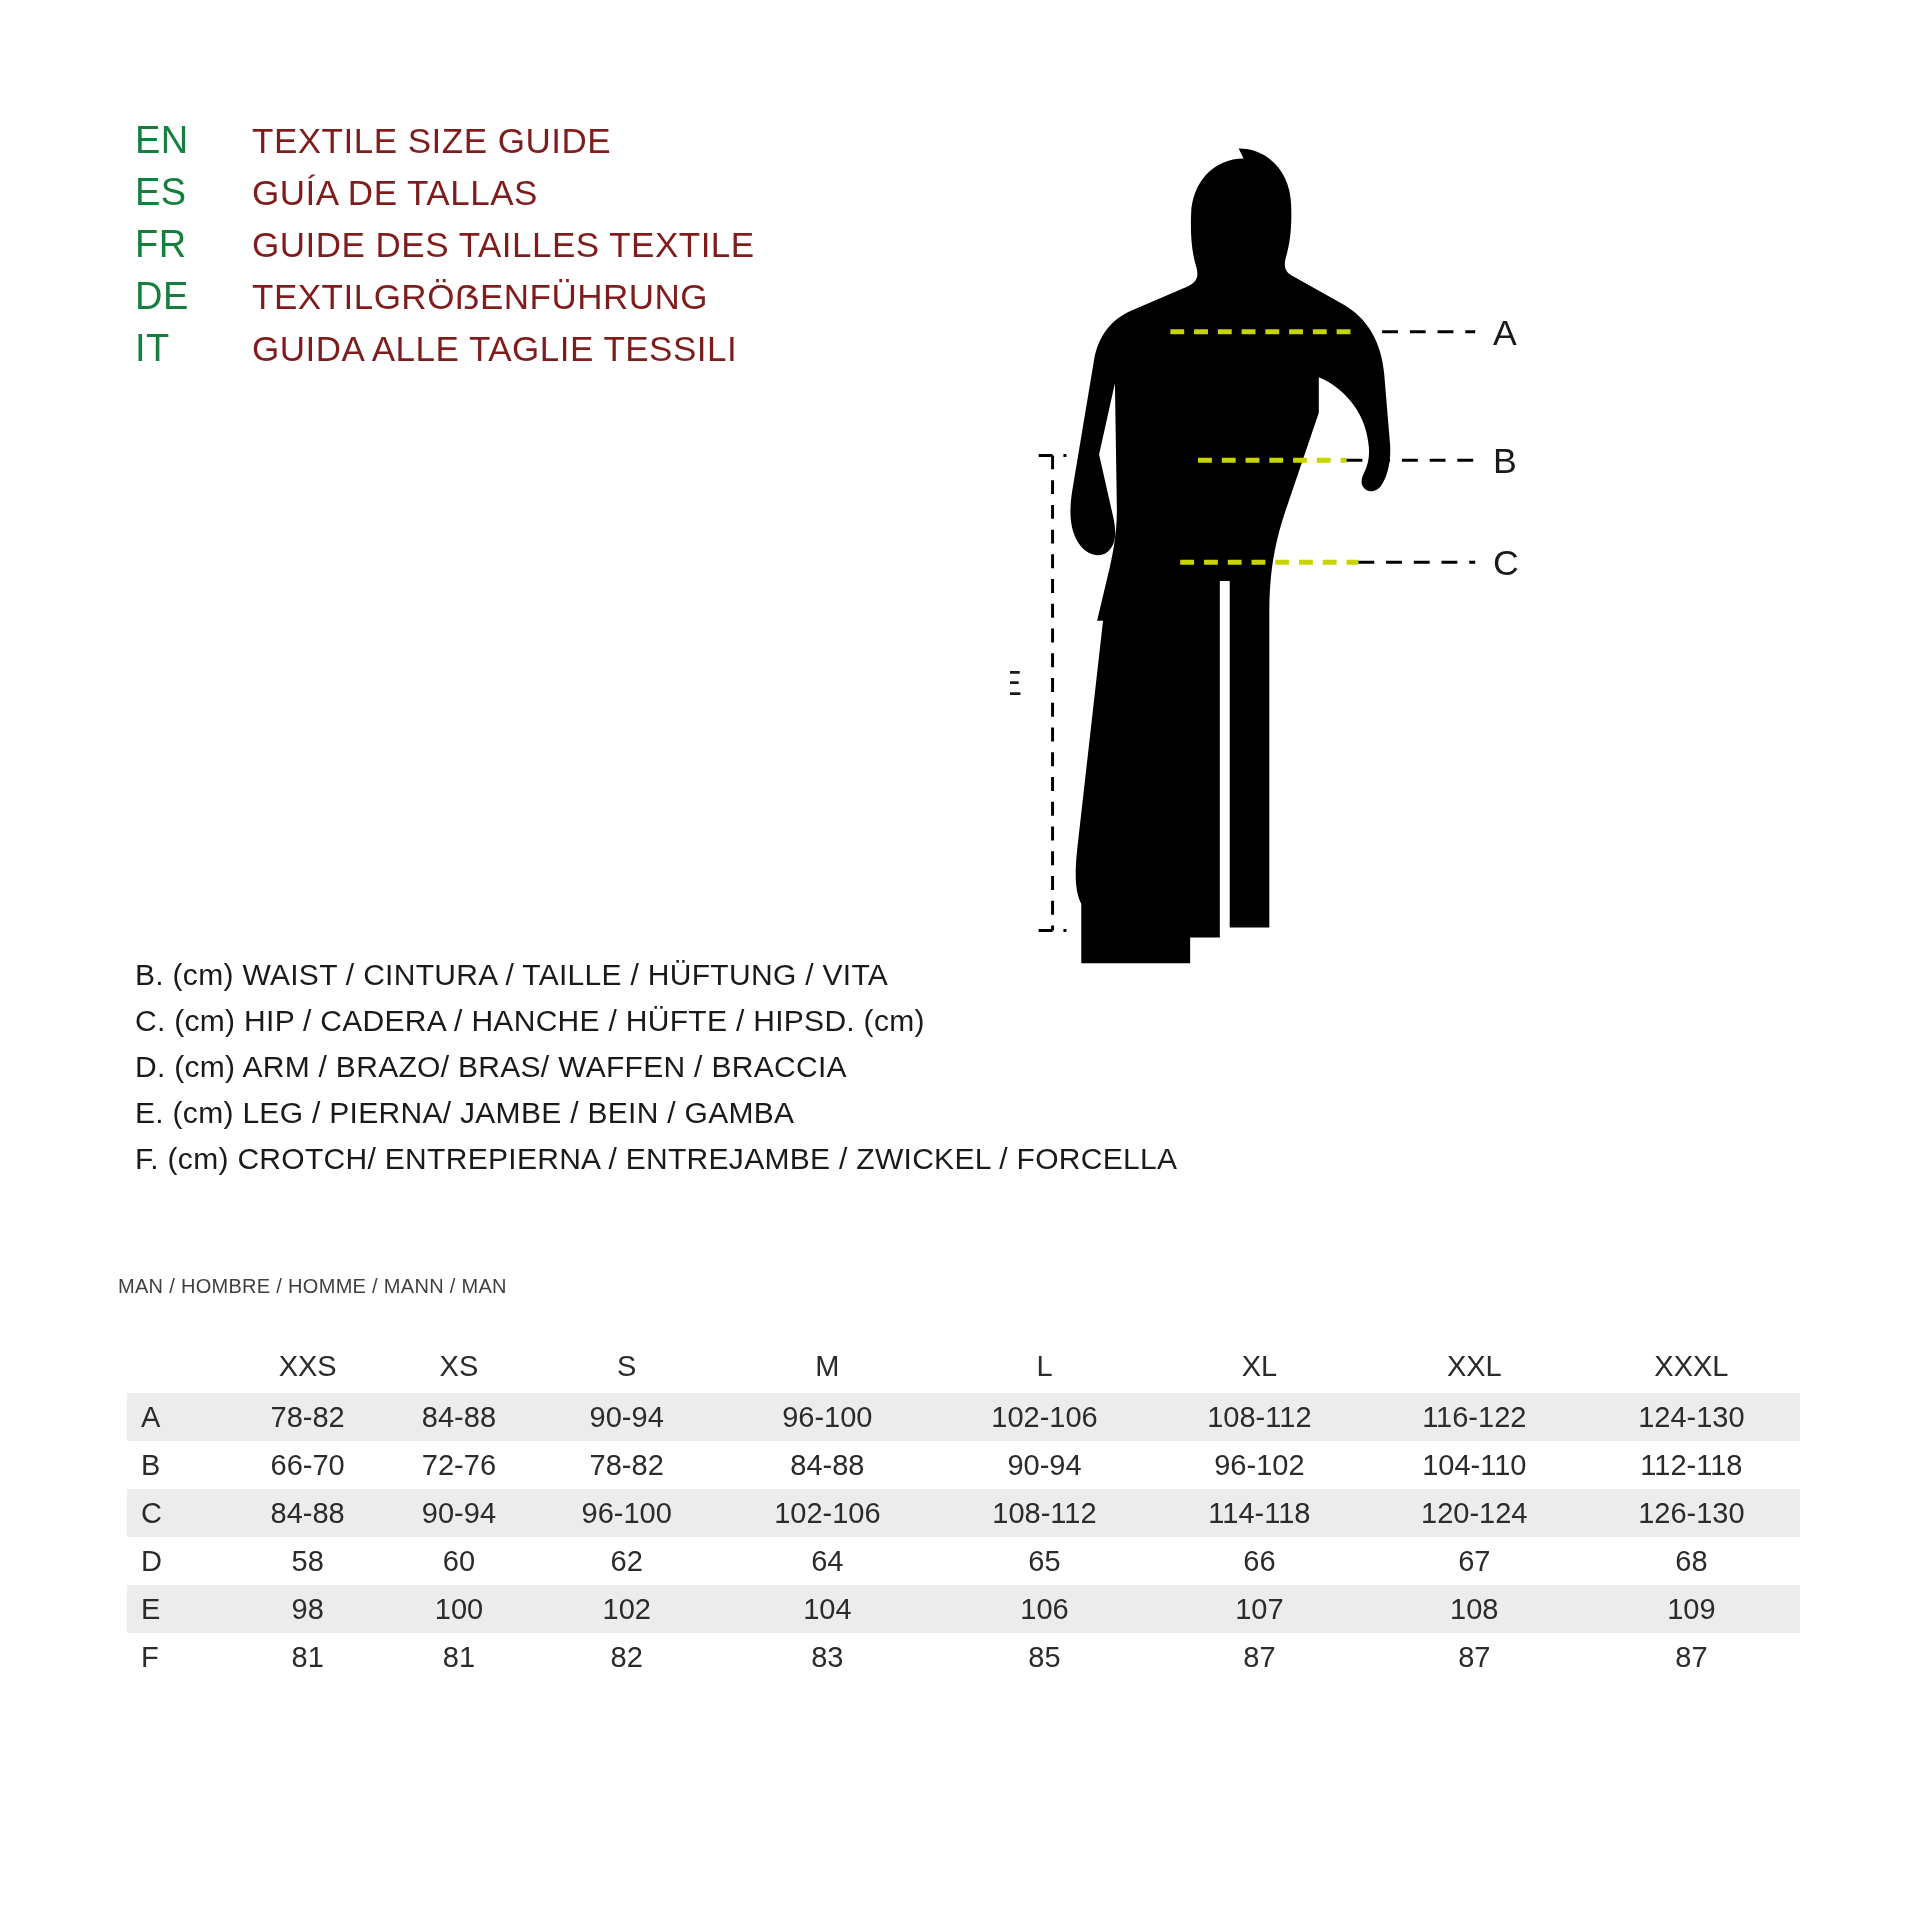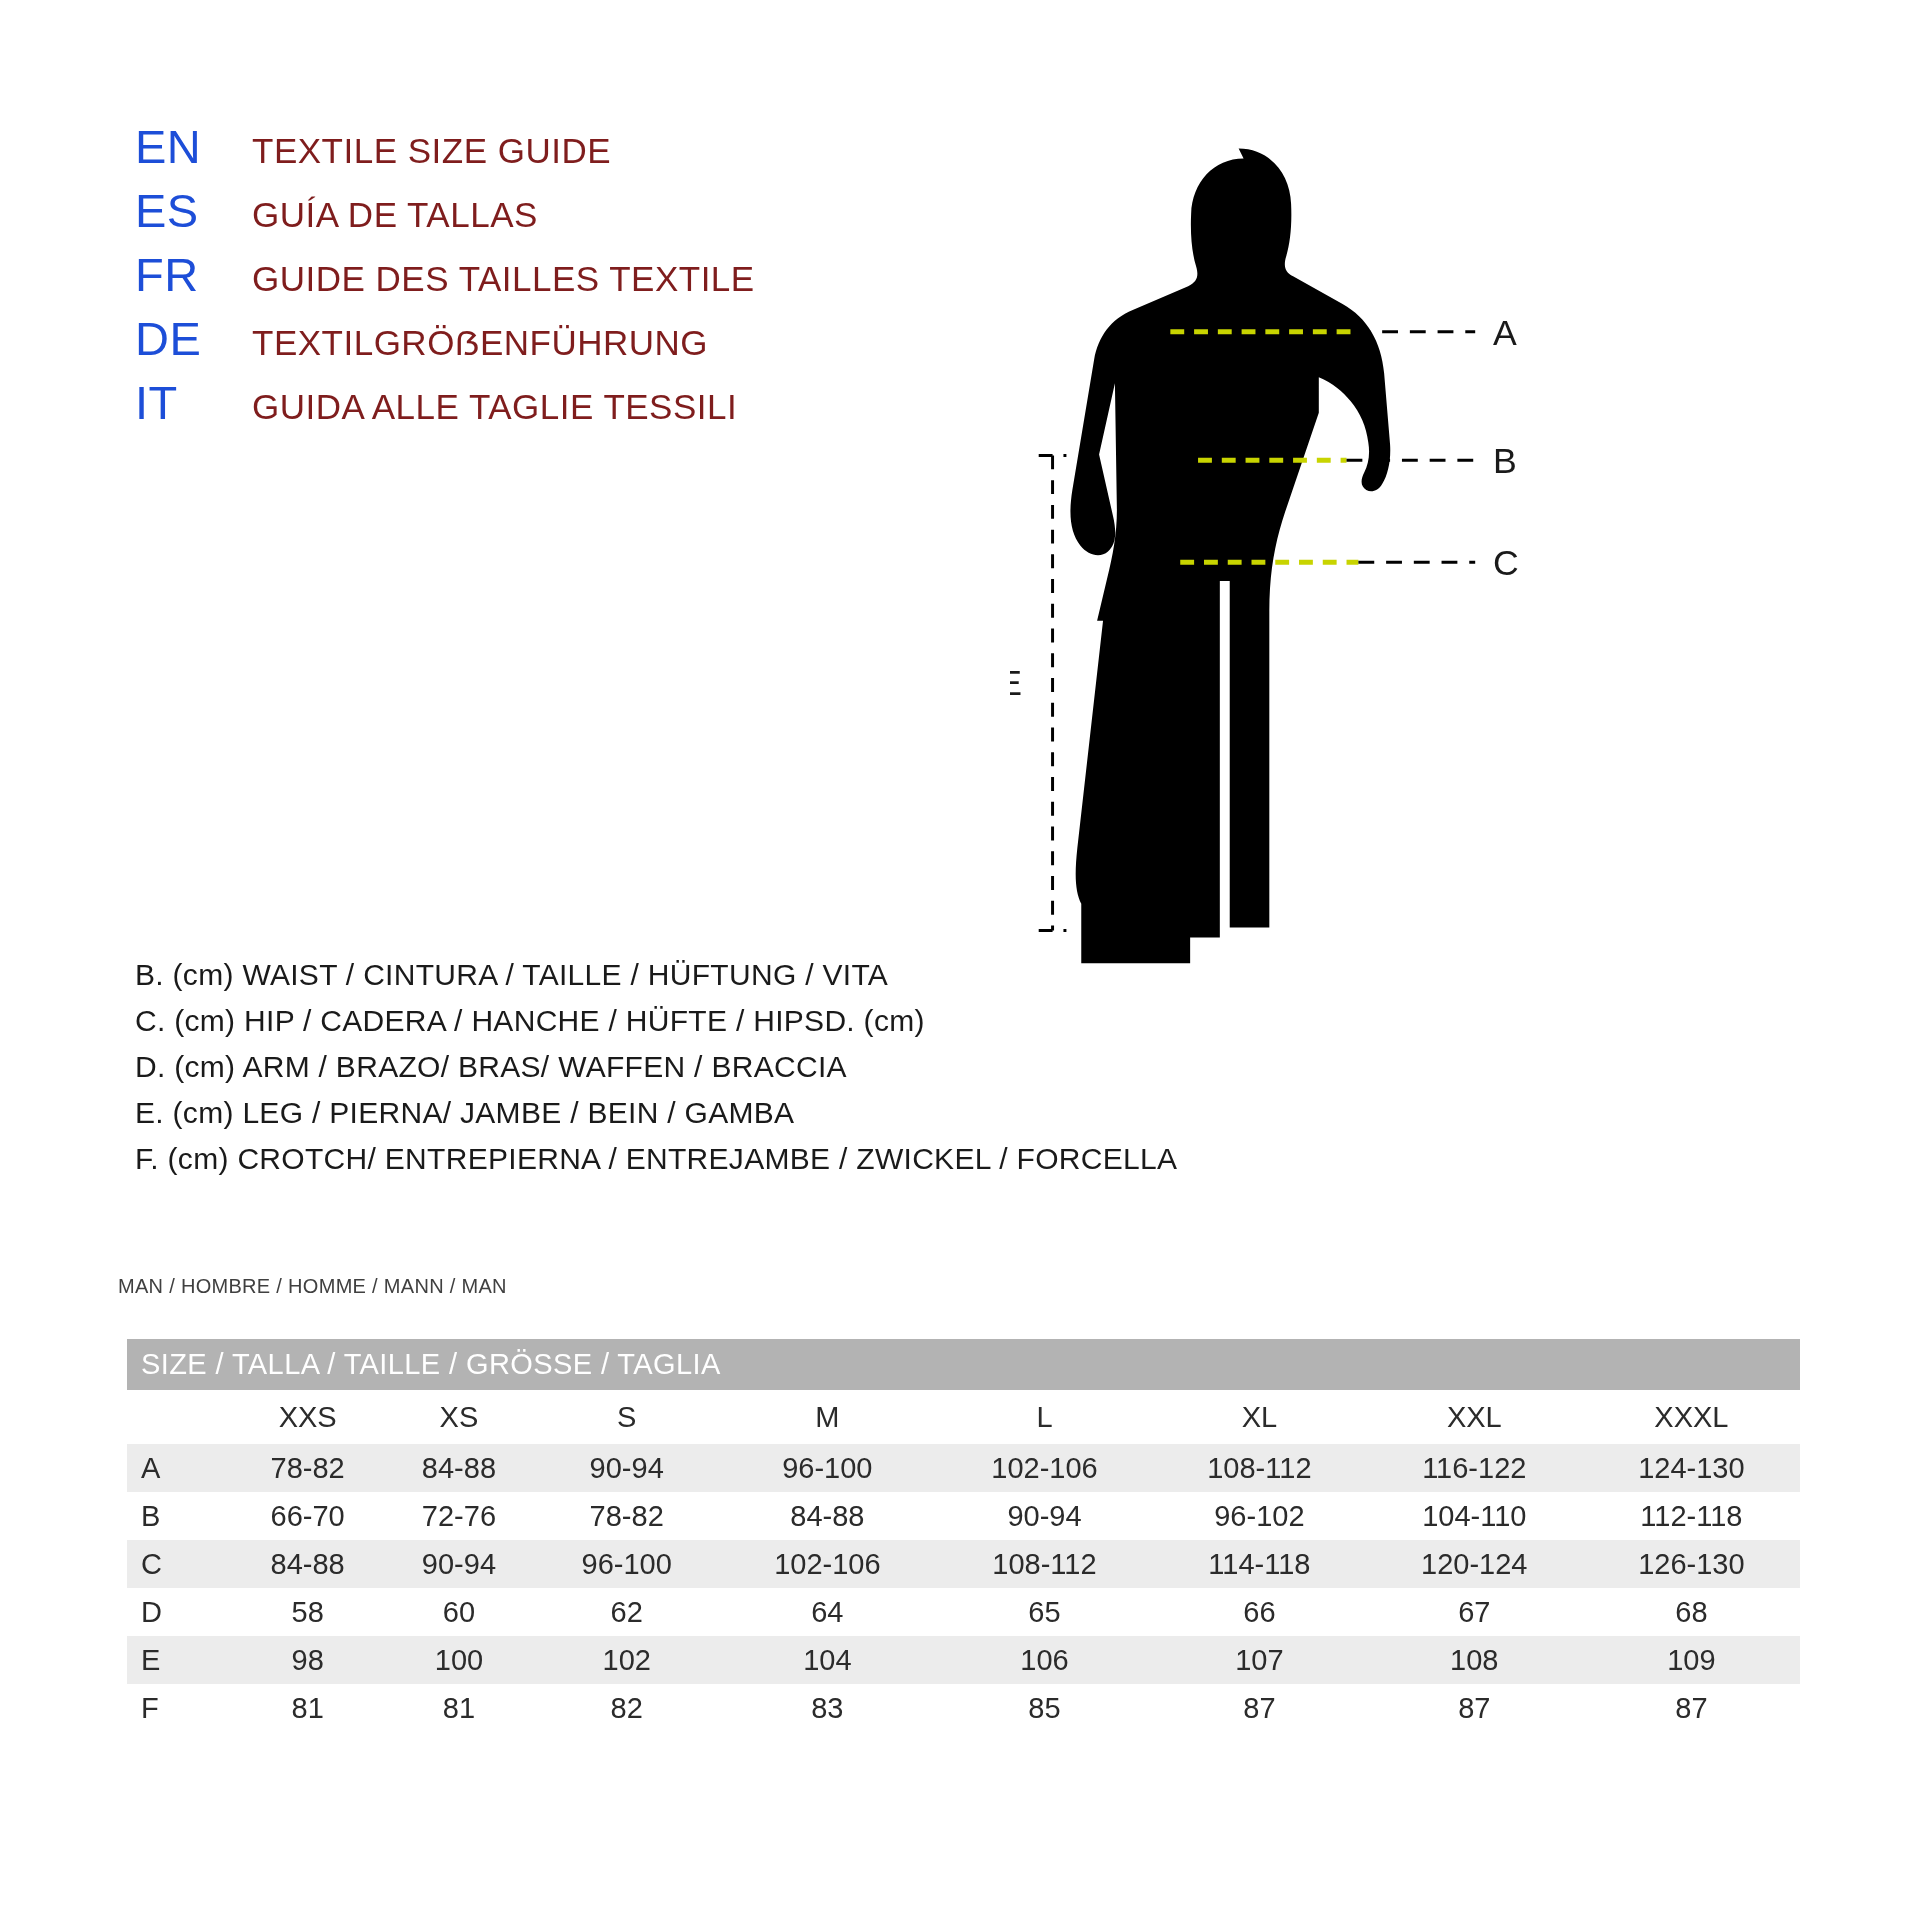--- a/index.html
+++ b/index.html
@@ -24,23 +24,23 @@
     width: 812px;
   }
   .title-row {
     display: flex;
     align-items: baseline;
     margin-bottom: 9px;
     white-space: nowrap;
   }
   .title-lang {
     width: 117px;
-    font-size: 47px;
+    font-size: 38px;
     letter-spacing: 0.5px;
-    color: #1d4ed8;
+    color: #15803d;
   }
   .title-text {
     font-size: 35px;
     letter-spacing: 0.5px;
     color: #7f1d1d;
   }
 
   
   #legend-block {
     position: absolute;
@@ -229,23 +229,20 @@
   <div class="legend-row">C. (cm) HIP / CADERA / HANCHE / HÜFTE / HIPSD. (cm)</div>
   <div class="legend-row">D. (cm) ARM / BRAZO/ BRAS/ WAFFEN / BRACCIA</div>
   <div class="legend-row">E. (cm) LEG / PIERNA/ JAMBE / BEIN / GAMBA</div>
   <div class="legend-row">F. (cm) CROTCH/ ENTREPIERNA / ENTREJAMBE / ZWICKEL / FORCELLA</div>
 </div>
 
 <div id="gender-label">MAN / HOMBRE / HOMME / MANN / MAN</div>
 
 <table id="size-table">
   <tbody>
-    <tr class="hdr-bar">
-      <td colspan="9">SIZE / TALLA / TAILLE / GRÖSSE / TAGLIA</td>
-    </tr>
     <tr class="colheads">
       <td class="rowlabel"></td>
       <td class="colhead">XXS</td>
       <td class="colhead">XS</td>
       <td class="colhead">S</td>
       <td class="colhead">M</td>
       <td class="colhead">L</td>
       <td class="colhead">XL</td>
       <td class="colhead">XXL</td>
       <td class="colhead">XXXL</td>

